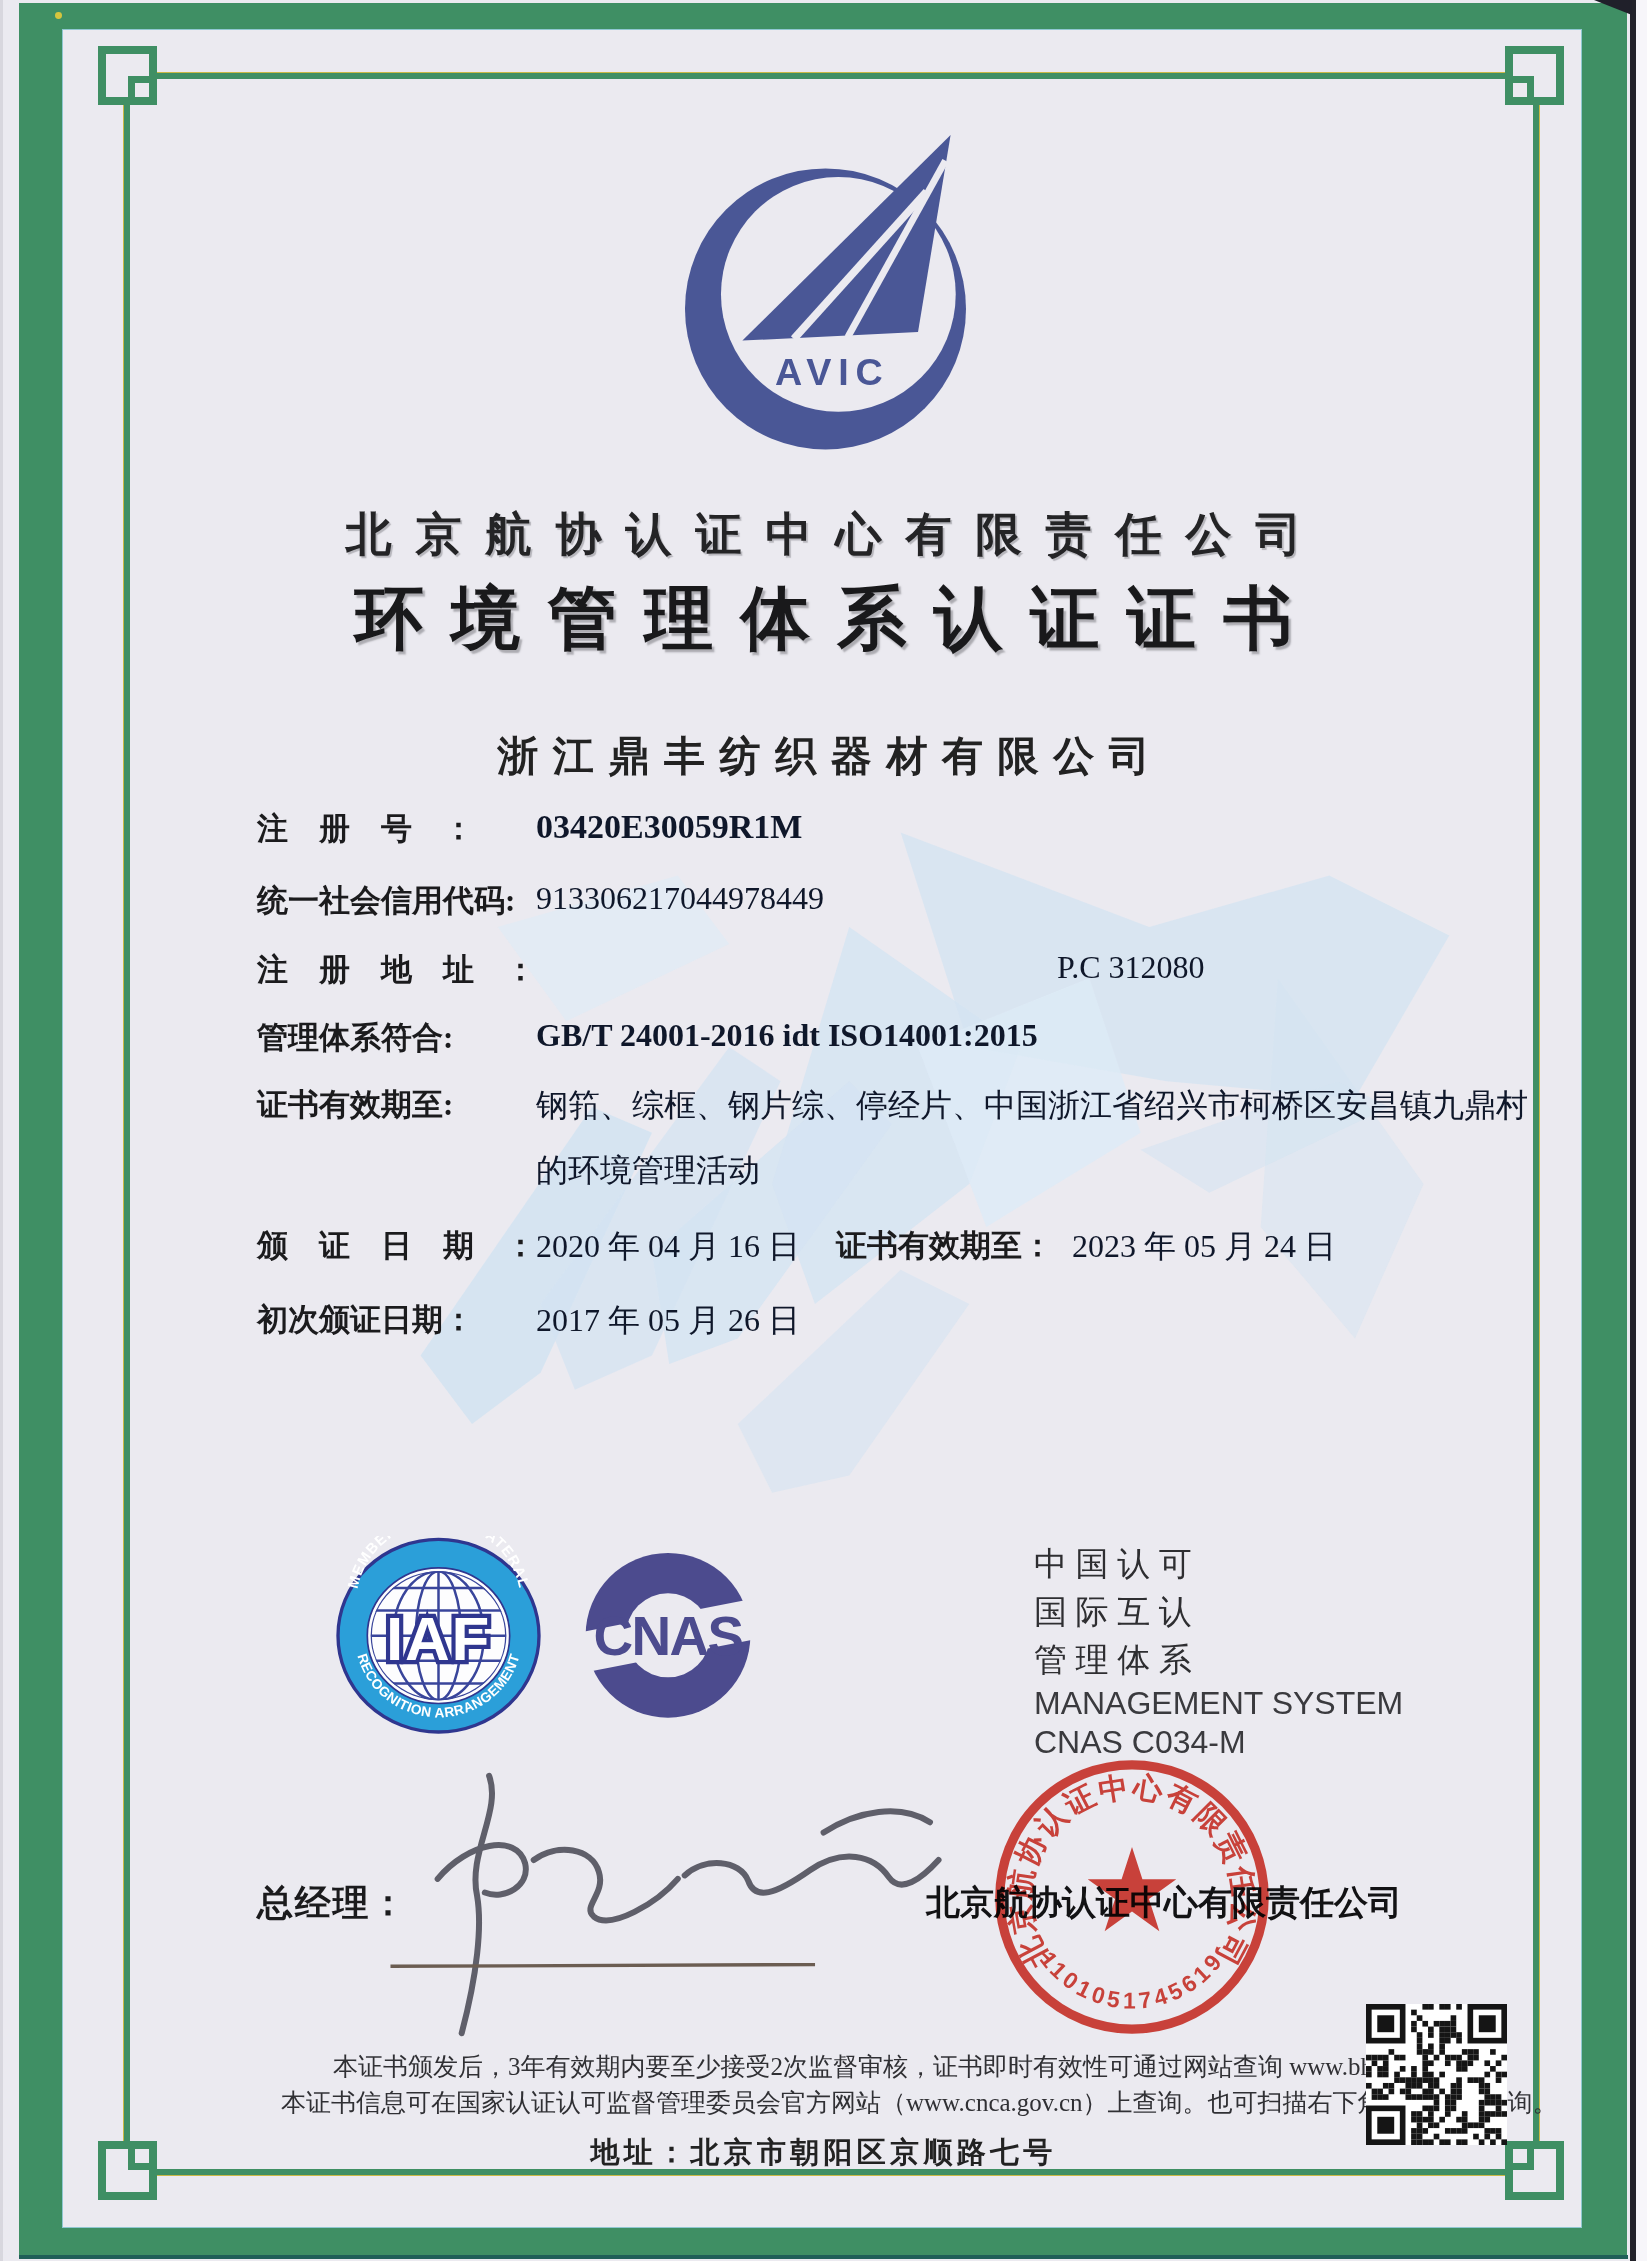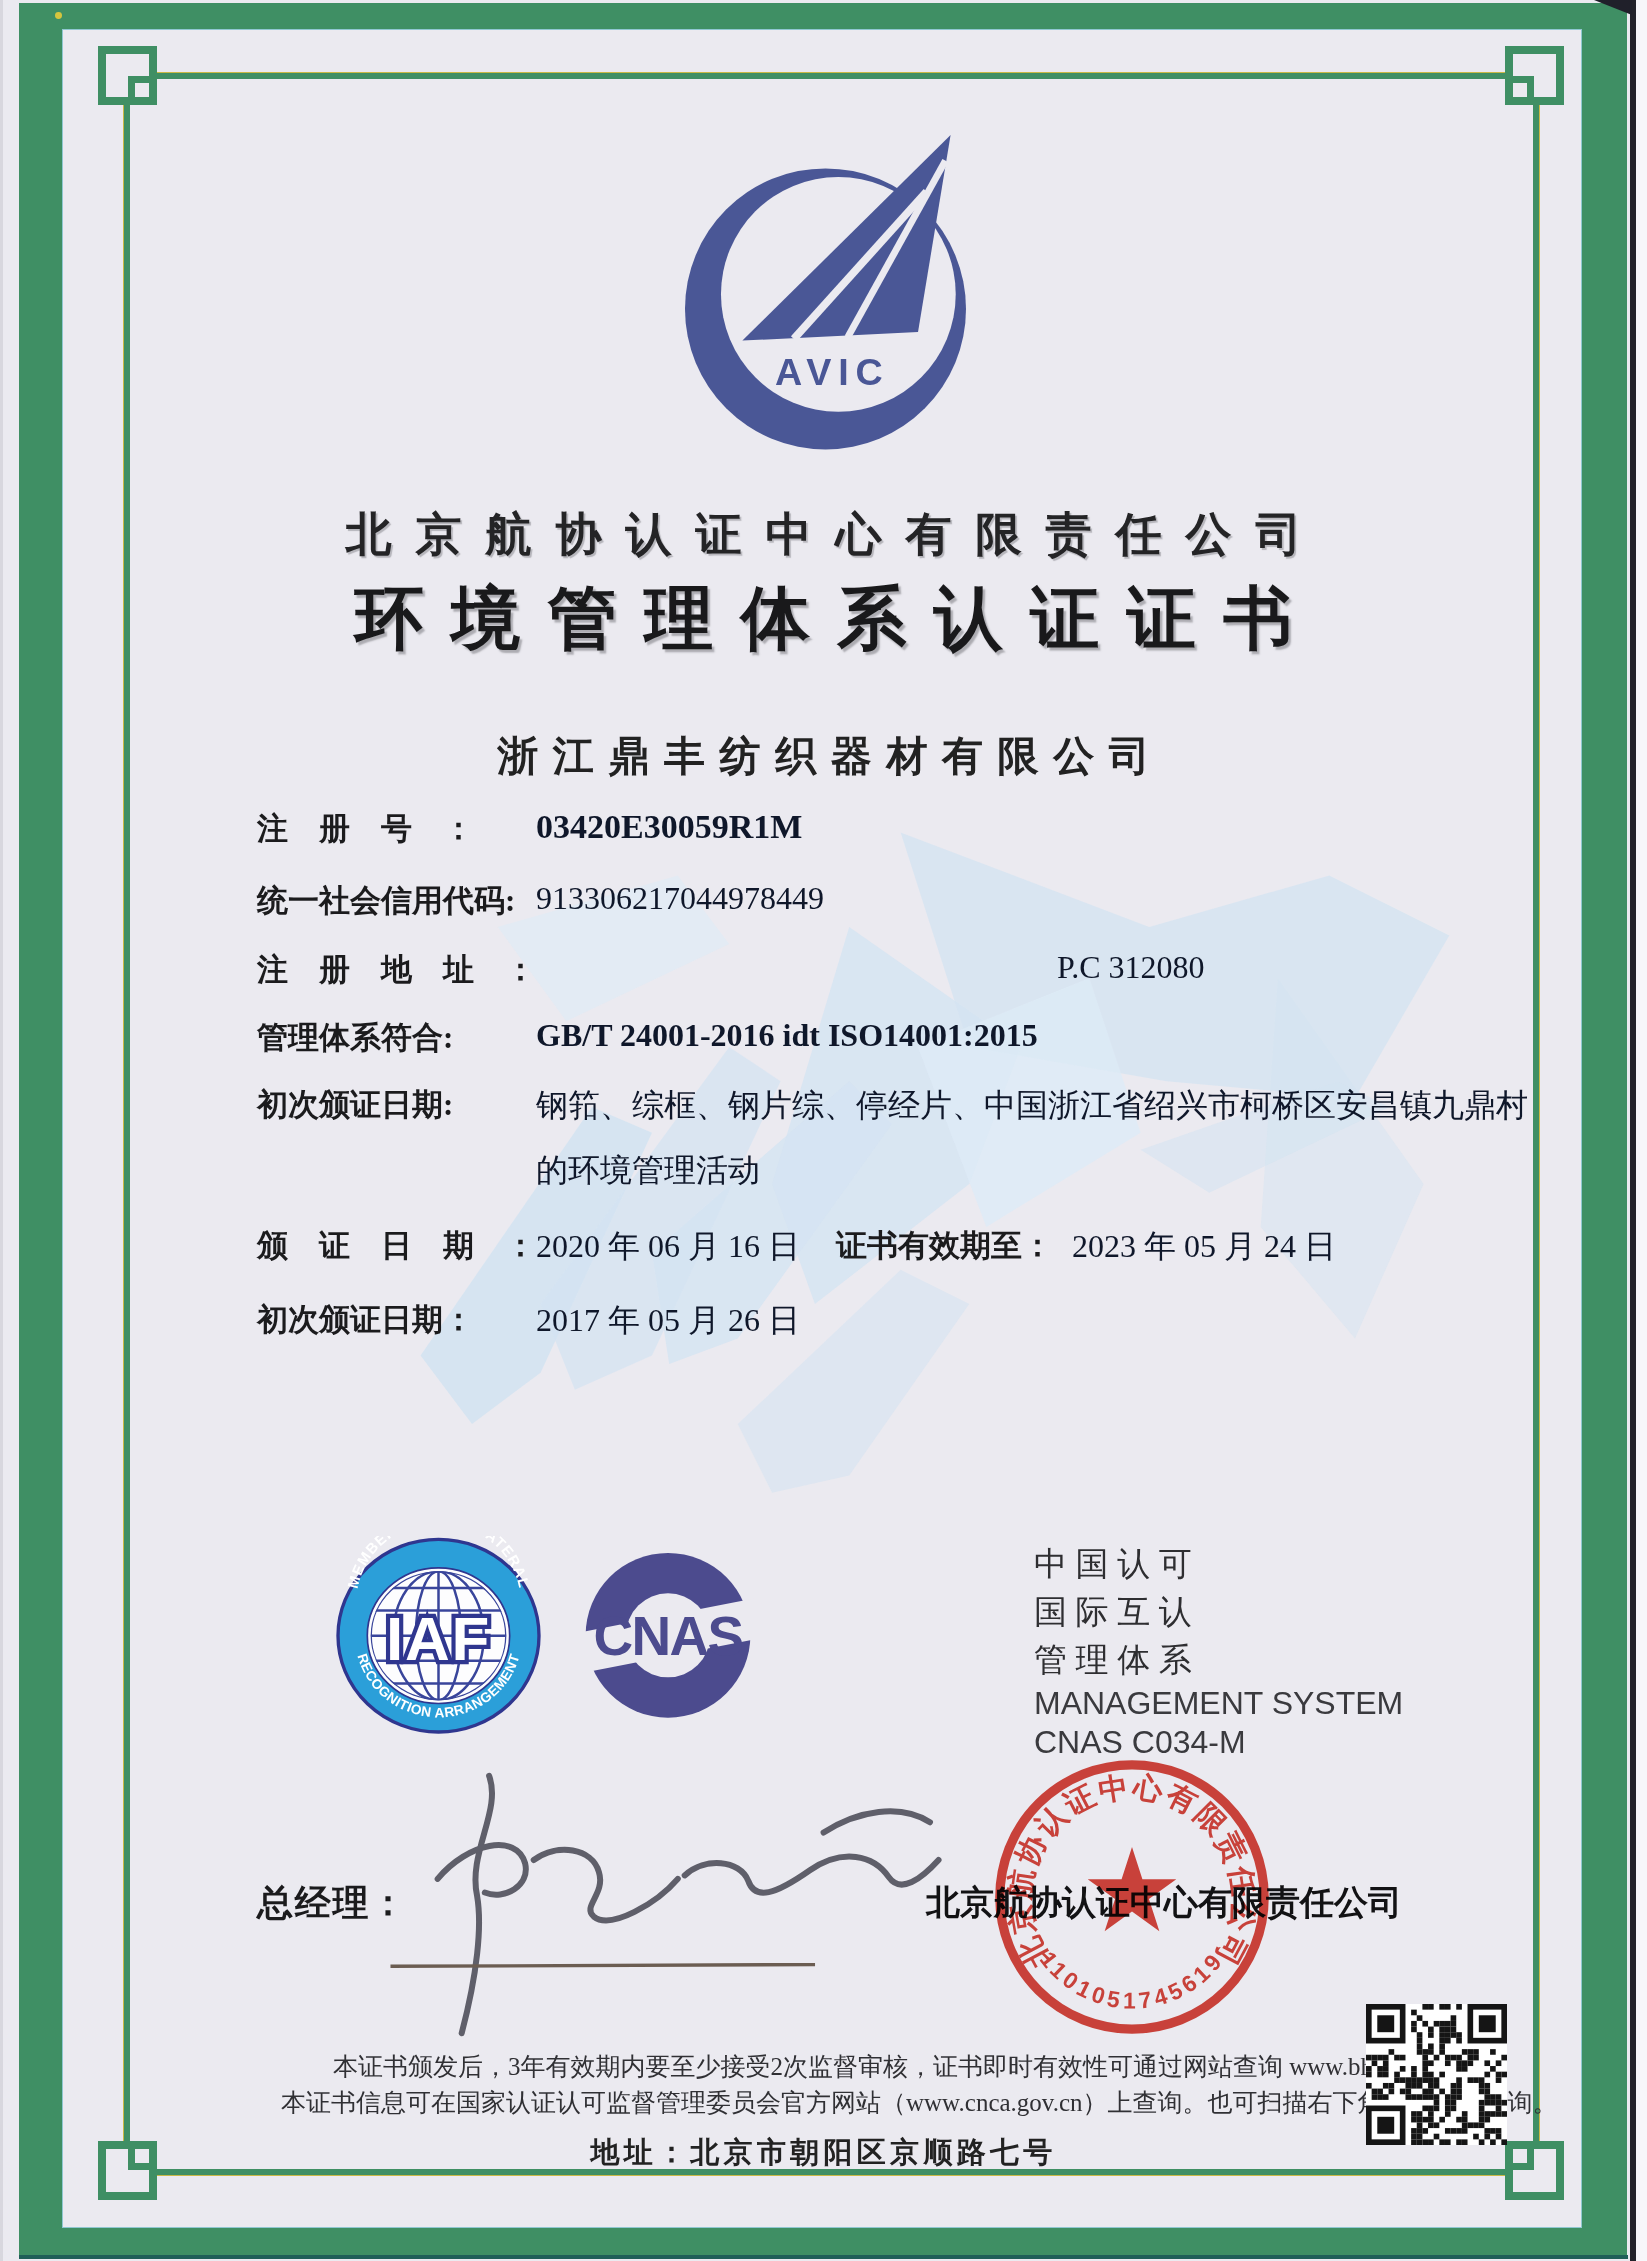--- a/index.html
+++ b/index.html
@@ -103,26 +103,26 @@
 
   <div class="lab b" style="top:880px;">统一社会信用代码:</div>
   <div class="val" style="top:880px;">913306217044978449</div>
 
   <div class="lab sb" style="top:949px;">注　册　地　址　：</div>
   <div class="val" style="top:949px;left:1057px;">P.C 312080</div>
 
   <div class="lab b" style="top:1017px;">管理体系符合:</div>
   <div class="val b" style="top:1017px;">GB/T 24001-2016 idt ISO14001:2015</div>
 
-  <div class="lab b" style="top:1084px;">初次颁证日期:</div>
+  <div class="lab b" style="top:1084px;">证书有效期至:</div>
   <div class="val" style="top:1084px;">钢筘、综框、钢片综、停经片、中国浙江省绍兴市柯桥区安昌镇九鼎村</div>
   <div class="val" style="top:1149px;">的环境管理活动</div>
 
   <div class="lab sb" style="top:1225px;">颁　证　日　期　：</div>
-  <div class="val" style="top:1225px;">2020 年 06 月 16 日</div>
+  <div class="val" style="top:1225px;">2020 年 04 月 16 日</div>
   <div class="lab sb" style="top:1225px;left:836px;">证书有效期至：</div>
   <div class="val" style="top:1225px;left:1072px;">2023 年 05 月 24 日</div>
 
   <div class="lab sb" style="top:1299px;">初次颁证日期：</div>
   <div class="val" style="top:1299px;">2017 年 05 月 26 日</div>
 
   <svg class="logo-iaf" viewBox="0 0 250 240">
     <defs>
         <clipPath id="gc">
           <ellipse cx="125" cy="119" rx="81" ry="77"></ellipse>

